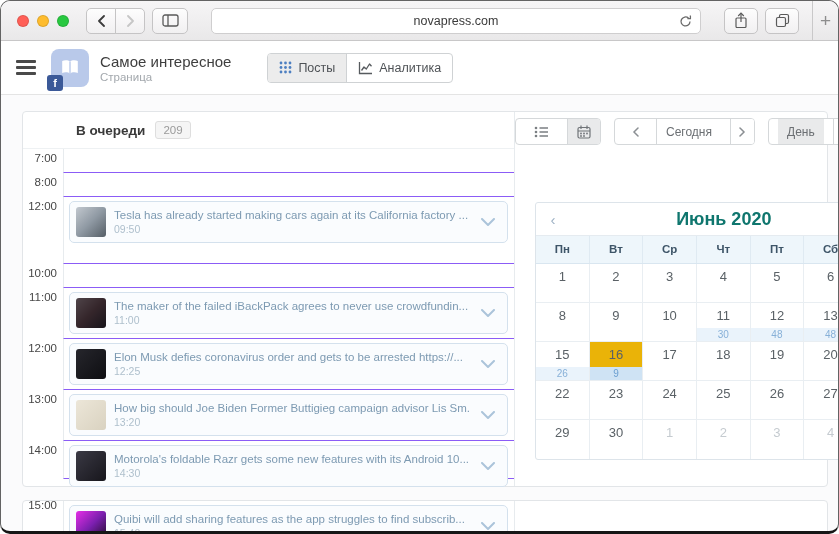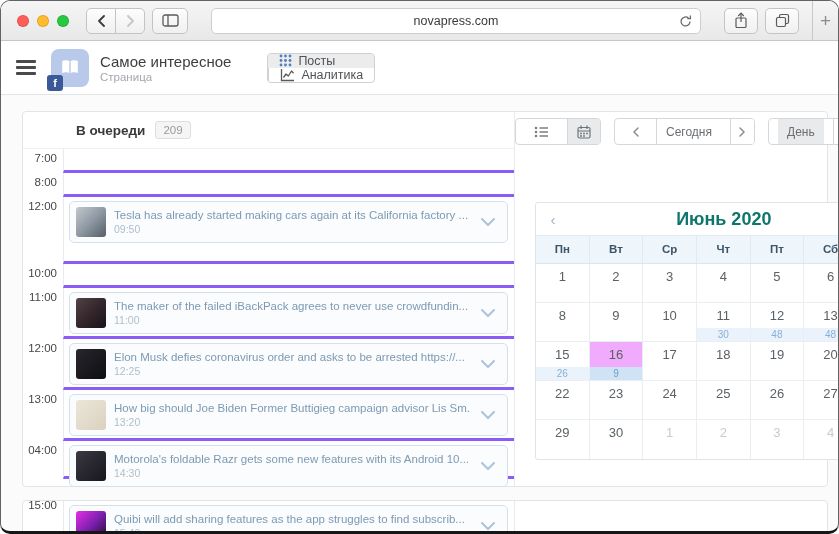--- a/index.html
+++ b/index.html
@@ -32,21 +32,21 @@
   .burger { width:20px; display:flex; flex-direction:column; gap:3.5px; margin-right:15px; cursor:pointer; }
   .burger span { height:2.5px; background:#4a4a4a; border-radius:1px; }
   .avatar { width:38px; height:38px; border-radius:8px; background:#b9c9ea; position:relative; margin-right:11px;
             display:flex; align-items:center; justify-content:center; flex:none; }
   .fbbadge { position:absolute; left:-4px; bottom:-4px; width:16px; height:16px; border-radius:3px;
              background:#3b5998; color:#fff; font-weight:bold; font-size:11px; display:flex;
              align-items:center; justify-content:center; }
   .titles { margin-right:36px; }
   .pg-title { font-size:15px; color:#3e3e3e; }
   .pg-sub { font-size:11.5px; color:#a3a8ad; margin-top:1px; }
-  .seg { display:flex; border:1px solid #cfd2d4; border-radius:4px; overflow:hidden; height:30px; background:#fff;flex-direction:column; }
+  .seg { display:flex; border:1px solid #cfd2d4; border-radius:4px; overflow:hidden; height:30px; background:#fff; }
   .seg-btn { display:flex; align-items:center; gap:6px; padding:0 11px; font-size:12.5px; color:#4e5256; cursor:pointer; }
   .seg-btn.sel { background:#ececec; }
   .seg-btn + .seg-btn { border-left:1px solid #cfd2d4; }
 
   
   .page { padding-top:16px; height:440px; overflow:hidden; }
   .card { margin-left:21px; width:806px; background:#fff; border:1px solid #e2e5e8; border-radius:4px;
           display:flex; }
   .card1 { height:376px; margin-bottom:13px; }
   .card2 { height:80px; border-radius:4px 4px 0 0; overflow:hidden; }
@@ -61,21 +61,21 @@
   .grid { border-top:1px solid #eef1f3; }
   .grid2 { border-top:none; }
   .trow { display:flex; }
   .trow.empty { height:24px; }
   .trow.haspost { height:51px; }
   .trow.tall { height:67px; }
   .trow.short { height:38px; }
   .trow.over { height:70px; }
   .hlabel { width:40px; text-align:right; padding:3px 6px 0 0; font-size:11.5px; color:#474747; flex:none; }
   .grid2 .hlabel { margin-top:-5px; }
-  .rcontent { flex:1; border-left:1px solid #e7ebee; border-bottom:3px solid #8b5cf6; min-width:0; }
+  .rcontent { flex:1; border-left:1px solid #e7ebee; border-bottom:1px solid #8b5cf6; min-width:0; }
   .grid2 .rcontent { border-bottom:none; }
 
   .post { display:flex; align-items:center; background:#fafcfe; border:1px solid #d4e1ed; border-radius:5px;
           margin:4px 6px 0 5px; height:42px; cursor:pointer; }
   .thumb { width:30px; height:30px; border-radius:3px; margin:0 8px 0 6px; flex:none; }
   .ptext { flex:1; min-width:0; padding-right:4px; }
   .pt-title { color:#7d9ab2; font-size:11.5px; white-space:nowrap; overflow:hidden; }
   .pt-time { color:#aebfcc; font-size:10.5px; margin-top:2px; }
   .pchev { flex:none; margin:0 12px 0 6px; }
 
@@ -96,21 +96,21 @@
   .wd { height:27px; line-height:27px; text-align:center; font-weight:bold; font-size:11.5px; color:#3e5568;
         border-right:1px solid #dfeaf2; }
   .wd:nth-child(7n) { border-right:none; }
   .cal-grid { display:grid; grid-template-columns:repeat(7,1fr); }
   .cell { height:39px; border-right:1px solid #e9eef2; border-bottom:1px solid #e9eef2; position:relative;
           text-align:center; padding-top:5px; font-size:13px; color:#5a6166; cursor:pointer; }
   .cell:nth-child(7n) { border-right:none; }
   .cal-grid .cell:nth-last-child(-n+7) { border-bottom:none; }
   .cell .badge { position:absolute; left:0; right:0; bottom:0; height:13px; background:#eaf3fb; color:#87b0d8;
                  font-size:10px; line-height:13px; }
-  .cell.today { background:#f0abfc; }
+  .cell.today { background:#eab308; }
   .cell.today .badge { background:#cfe3f4; color:#6b9fd0; }
   .cell.muted { color:#c5cbd0; }
 
   svg { display:block; }
 </style>
 </head>
 <body>
 
 <div class="window">
 
@@ -263,21 +263,21 @@
                   </span>
                 </div>
               </div>
             </div>
             <div class="trow haspost">
               <div class="hlabel">12:00</div>
               <div class="rcontent">
                 <div class="post">
                   <div class="thumb" style="background: linear-gradient(135deg, rgb(38, 38, 44), rgb(14, 14, 18));"></div>
                   <div class="ptext">
-                    <div class="pt-title">Elon Musk defies coronavirus order and asks to be arrested https://...</div>
+                    <div class="pt-title">Elon Musk defies coronavirus order and gets to be arrested https://...</div>
                     <div class="pt-time">12:25</div>
                   </div>
                   <span class="pchev">
                     <svg width="14" height="9" viewBox="0 0 14 9" fill="none">
                       <path d="M1 1l6 6 6-6" stroke="#abc4da" stroke-width="2" stroke-linecap="round" stroke-linejoin="round"></path>
                     </svg>
                   </span>
                 </div>
               </div>
             </div>
@@ -292,21 +292,21 @@
                   </div>
                   <span class="pchev">
                     <svg width="14" height="9" viewBox="0 0 14 9" fill="none">
                       <path d="M1 1l6 6 6-6" stroke="#abc4da" stroke-width="2" stroke-linecap="round" stroke-linejoin="round"></path>
                     </svg>
                   </span>
                 </div>
               </div>
             </div>
             <div class="trow short">
-              <div class="hlabel">04:00</div>
+              <div class="hlabel">14:00</div>
               <div class="rcontent">
                 <div class="post">
                   <div class="thumb" style="background: linear-gradient(135deg, rgb(58, 57, 68), rgb(23, 22, 28));"></div>
                   <div class="ptext">
                     <div class="pt-title">Motorola's foldable Razr gets some new features with its Android 10...</div>
                     <div class="pt-time">14:30</div>
                   </div>
                   <span class="pchev">
                     <svg width="14" height="9" viewBox="0 0 14 9" fill="none">
                       <path d="M1 1l6 6 6-6" stroke="#abc4da" stroke-width="2" stroke-linecap="round" stroke-linejoin="round"></path>

